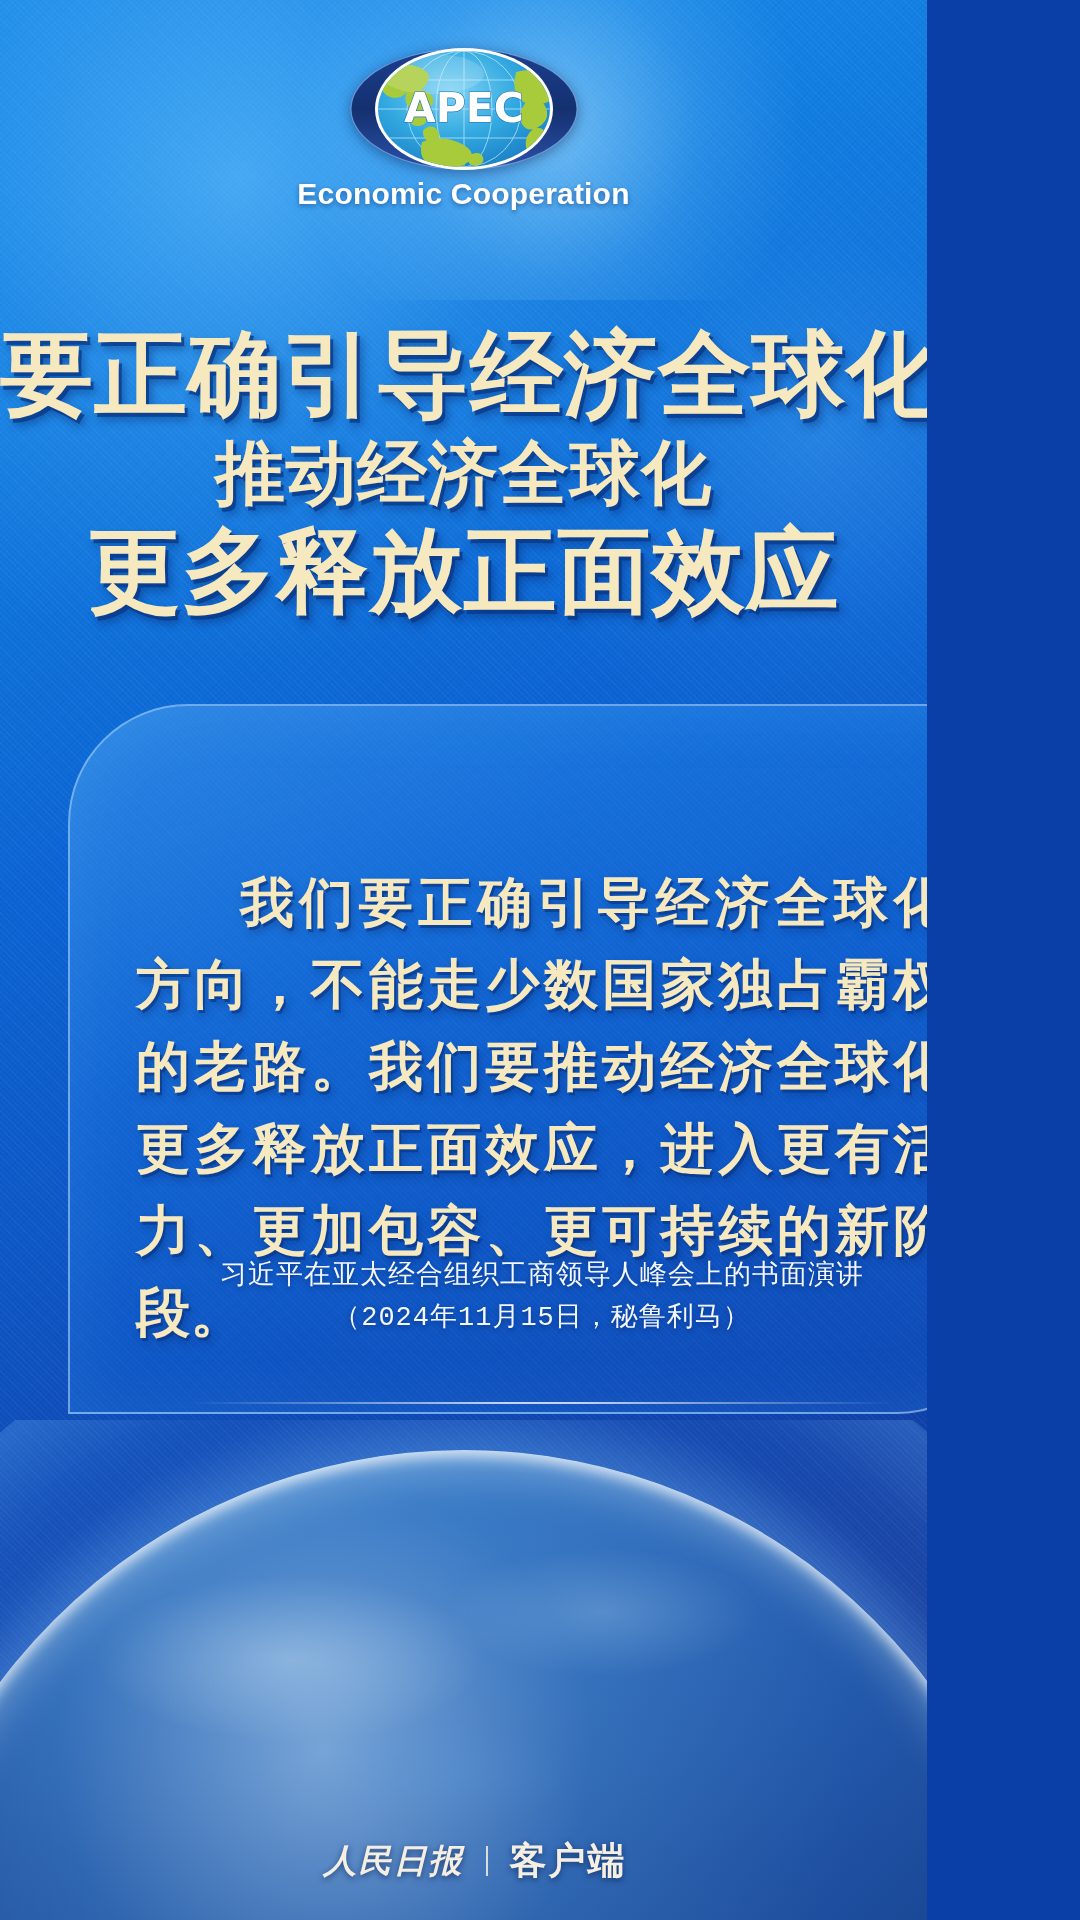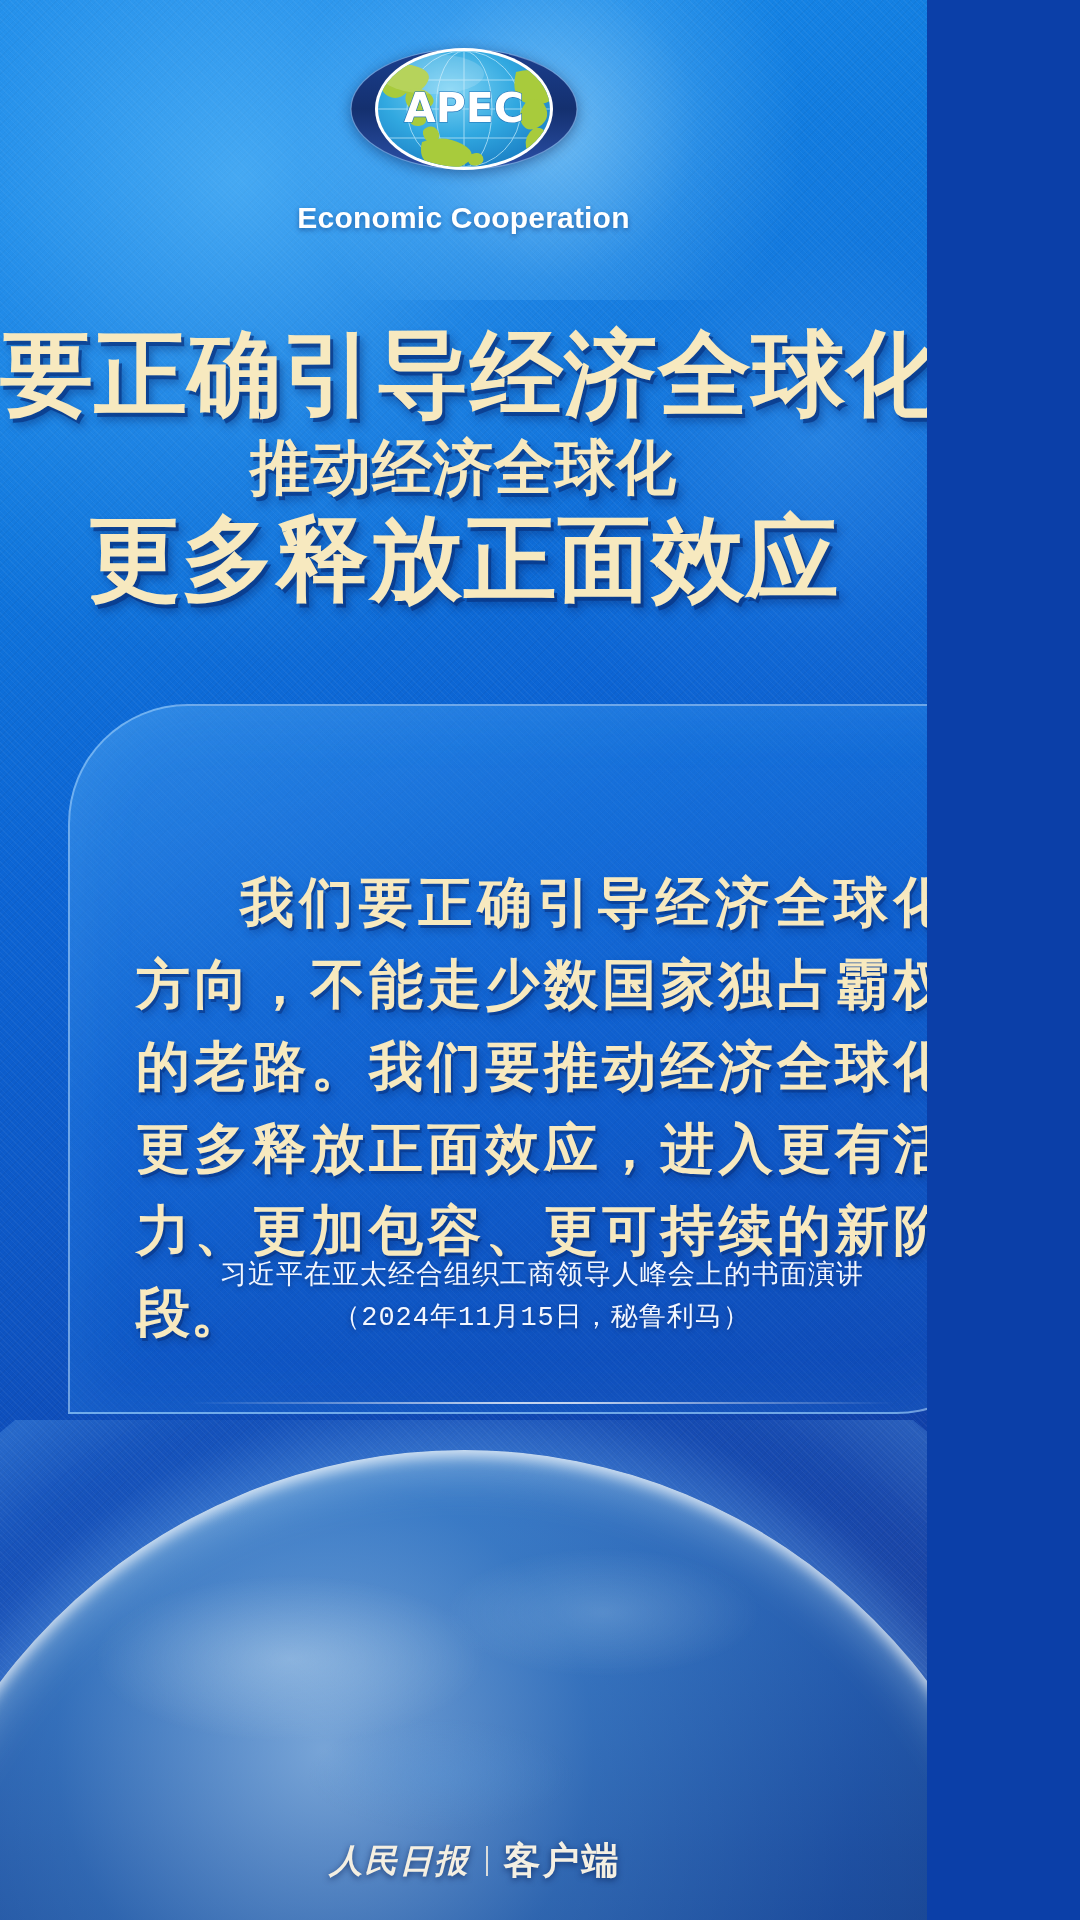--- a/index.html
+++ b/index.html
@@ -69,21 +69,20 @@
     width: 232px; height: 134px;
     margin: 0 auto;
   }
   .globe-svg { display: block; width: 232px; height: 134px; filter: drop-shadow(0 3px 7px rgba(0,20,70,0.45)); }
   .logo-line {
     color: #ffffff;
     font-weight: bold;
     letter-spacing: 0.2px;
     text-shadow: 0 2px 5px rgba(0,30,90,0.45);
     line-height: 1.2;
-    margin-top: 24px;
   }
   #logo-l1 { font-size: 30px; margin-top: 26px; }
   #logo-l2 { font-size: 30px; }
 
   
   #headline {
     position: absolute;
     left: 0; right: 0; top: 318px;
     text-align: center;
   }
@@ -93,21 +92,21 @@
     color: #f7e9bf;
     font-size: 96px;
     line-height: 1.21;
     letter-spacing: 1px;
     white-space: nowrap;
     text-shadow:
       3px 4px 0px rgba(8,52,132,0.72),
       5px 7px 10px rgba(4,34,100,0.45);
   }
   #hl1 { font-size: 93px; }
-  #hl2 { font-size: 60px; }
+  #hl2 { font-size: 70px; }
   #hl3 { font-size: 93px; }
 
   
   #card {
     position: absolute;
     left: 68px;
     top: 704px;
     width: 944px;
     height: 706px;
     border-radius: 120px 0 120px 0;
@@ -213,21 +212,21 @@
   }
 
   
   #footer {
     position: absolute;
     left: 0; right: 0;
     bottom: 34px;
     display: flex;
     align-items: center;
     justify-content: center;
-    gap: 16px;
+    gap: 22px;
     color: #f4efe2;
     text-shadow: 0 2px 6px rgba(0,20,70,0.6);
     padding-left: 23px;
   }
   #footer-brand {
     font-family: "DejaVu Serif", "Liberation Serif", serif;
     font-size: 33px;
     font-style: italic;
     font-weight: bold;
     letter-spacing: 2px;

